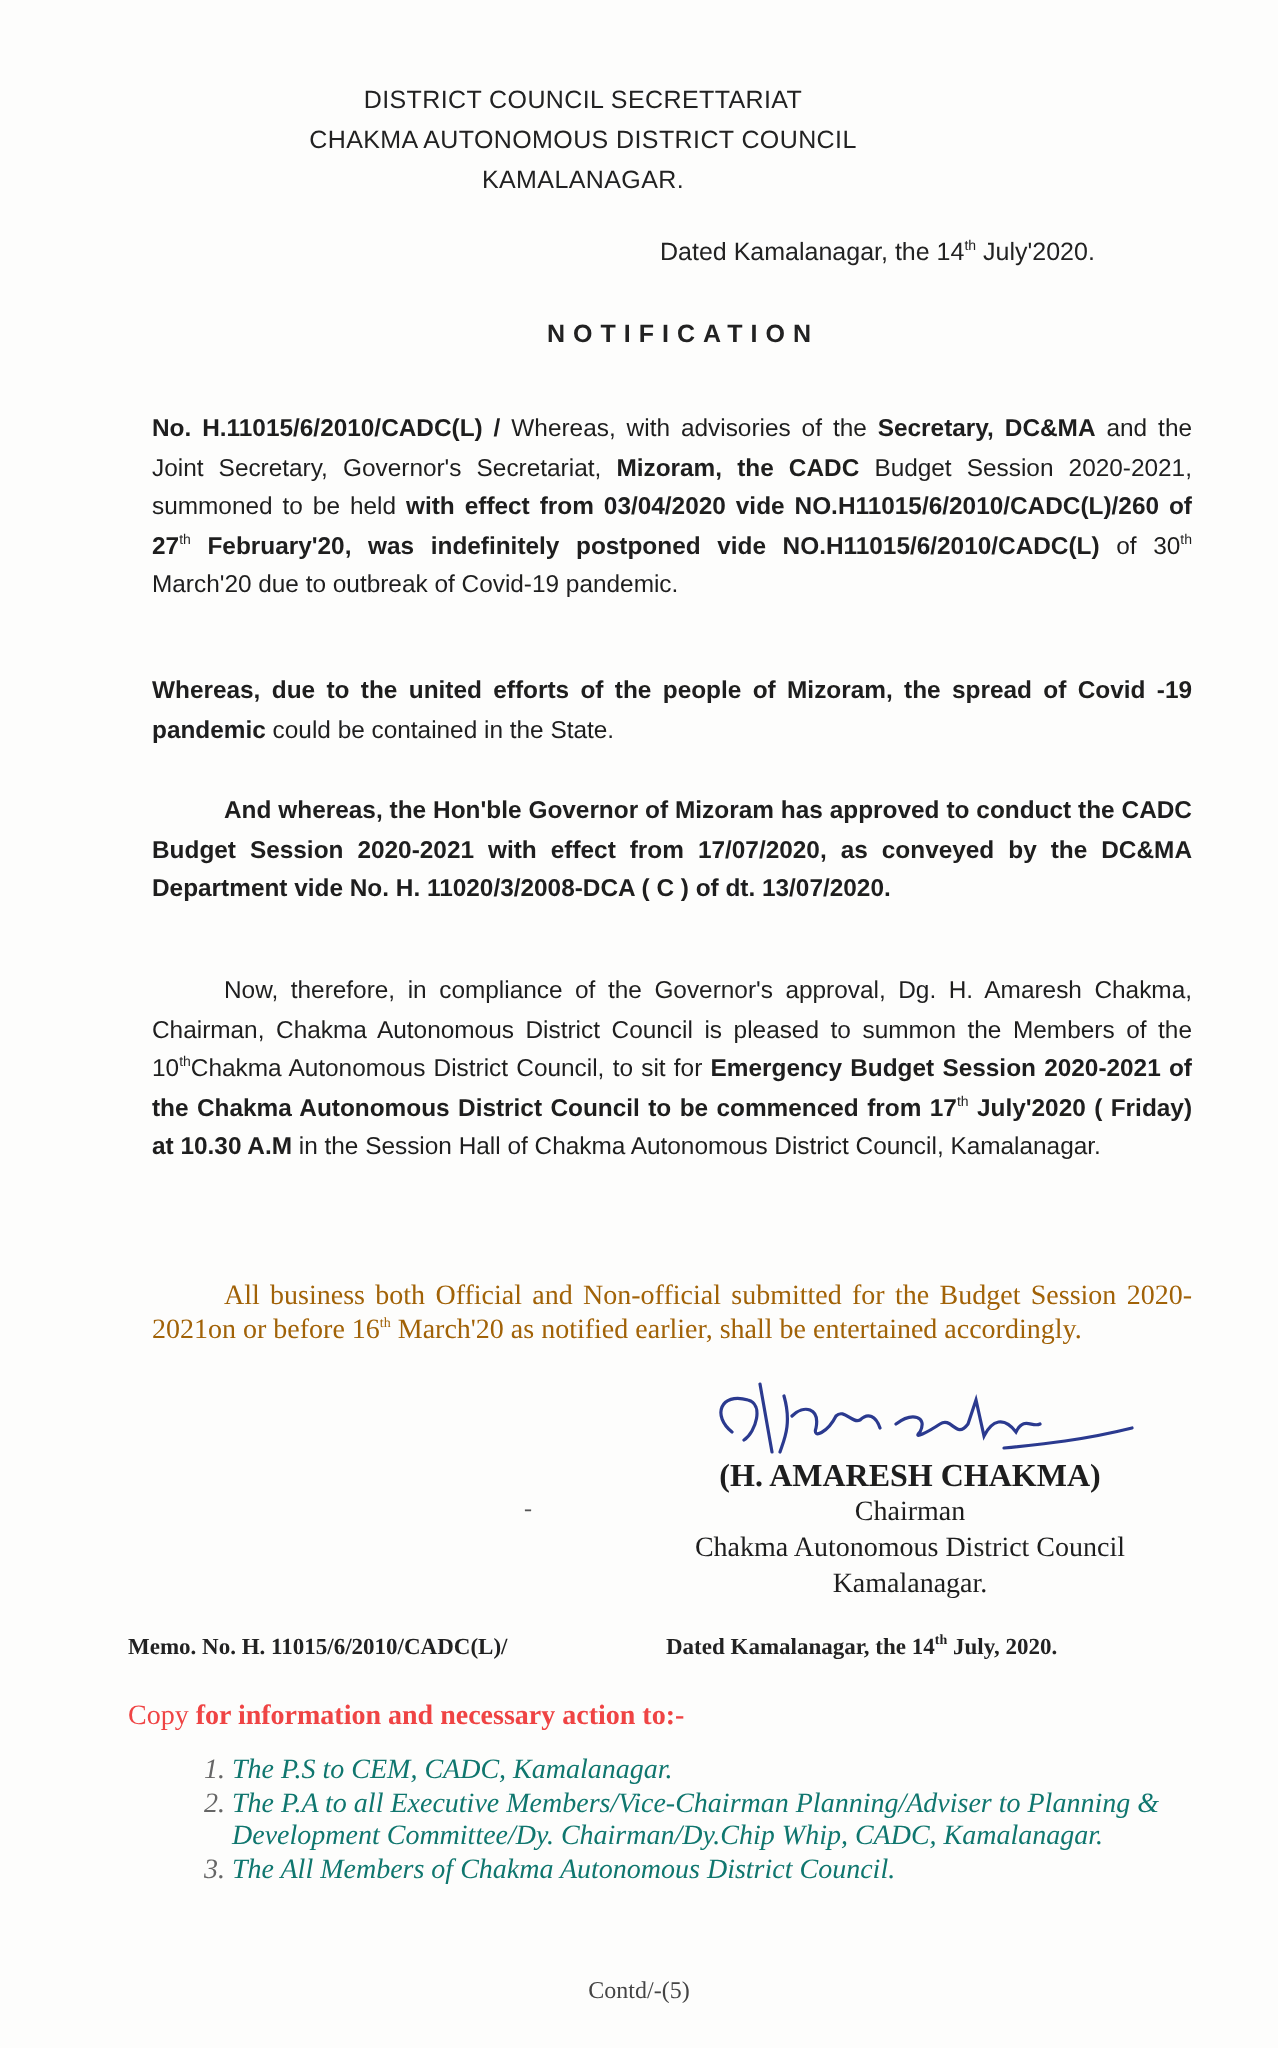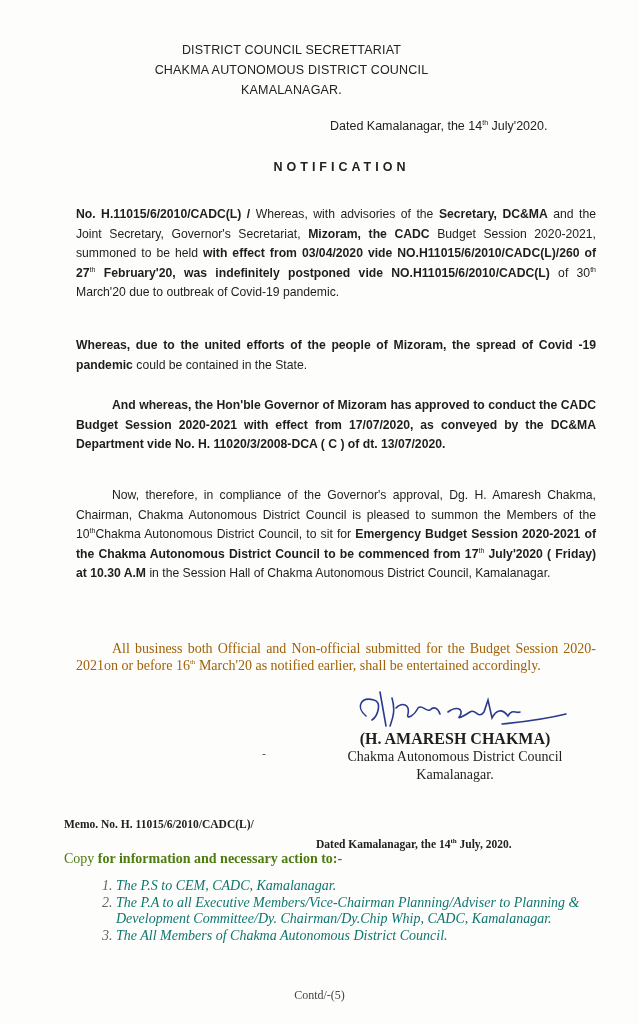--- a/index.html
+++ b/index.html
@@ -44,24 +44,24 @@
   }
   .sig-name { font-weight: bold; font-size: 16px; }
   .signature {
     position: absolute; top: 686px; left: 352px; width: 220px; height: 48px;
   }
   .memo-line {
     position: absolute; top: 818px; left: 64px; width: 510px;
     font-size: 11.5px; font-weight: bold; color: #222;
   }
   .memo-no { position: absolute; left: 0; }
-  .memo-date { position: absolute; left: 252px; margin-top: 20px; }
+  .memo-date { position: absolute; left: 269px; }
   .copy-head {
     position: absolute; top: 851px; left: 64px;
-    font-size: 14px; color: #4d7c0f;
+    font-size: 14px; color: #ef4444;
   }
   .copy-list {
     position: absolute; top: 866px; left: 72px; width: 520px;
     margin: 12px; padding: 0 0 0 32px; font-size: 14px; line-height: 16.5px; color: #0f766e; font-style: italic;
   }
   .copy-list li { margin: 0; }
   .copy-list li::marker { color: #666; }
   .contd {
     position: absolute; top: 988px; left: 0; width: 639px; text-align: center;
     font-size: 12px; color: #444;
@@ -106,20 +106,21 @@
 </div>
 
 <svg class="signature" viewBox="0 0 220 48">
   <path d="M14 30 C4 22, 8 10, 22 14 C30 16, 26 30, 20 34 M28 6 L34 40 M40 12 C44 26, 40 34, 38 40 M44 22 C50 16, 58 18, 56 28 C54 34, 62 30, 66 22 C70 18, 74 26, 78 24 C82 20, 86 22, 88 28 M96 26 C104 20, 112 22, 108 30 C104 34, 112 30, 118 26 C124 22, 126 34, 132 26 L136 14 L140 32 C144 24, 150 22, 156 30 C160 22, 164 28, 168 26 M150 38 C170 36, 190 34, 214 28" fill="none" stroke="#2b3a8f" stroke-width="1.6" stroke-linecap="round"></path>
 </svg>
 
 <div class="dash-mark serif">-</div>
 
 <div class="sig-block serif">
   <div class="sig-name">(H. AMARESH CHAKMA)</div>
+  <div>Chairman</div>
   <div>Chakma Autonomous District Council</div>
   <div>Kamalanagar.</div>
 </div>
 
 <div class="memo-line serif">
   <span class="memo-no">Memo. No. H. 11015/6/2010/CADC(L)/</span>
   <span class="memo-date"><span>Dated Kamalanagar, the 14</span><sup>th</sup><span>  July, 2020.</span></span>
 </div>
 
 <div class="copy-head serif">

